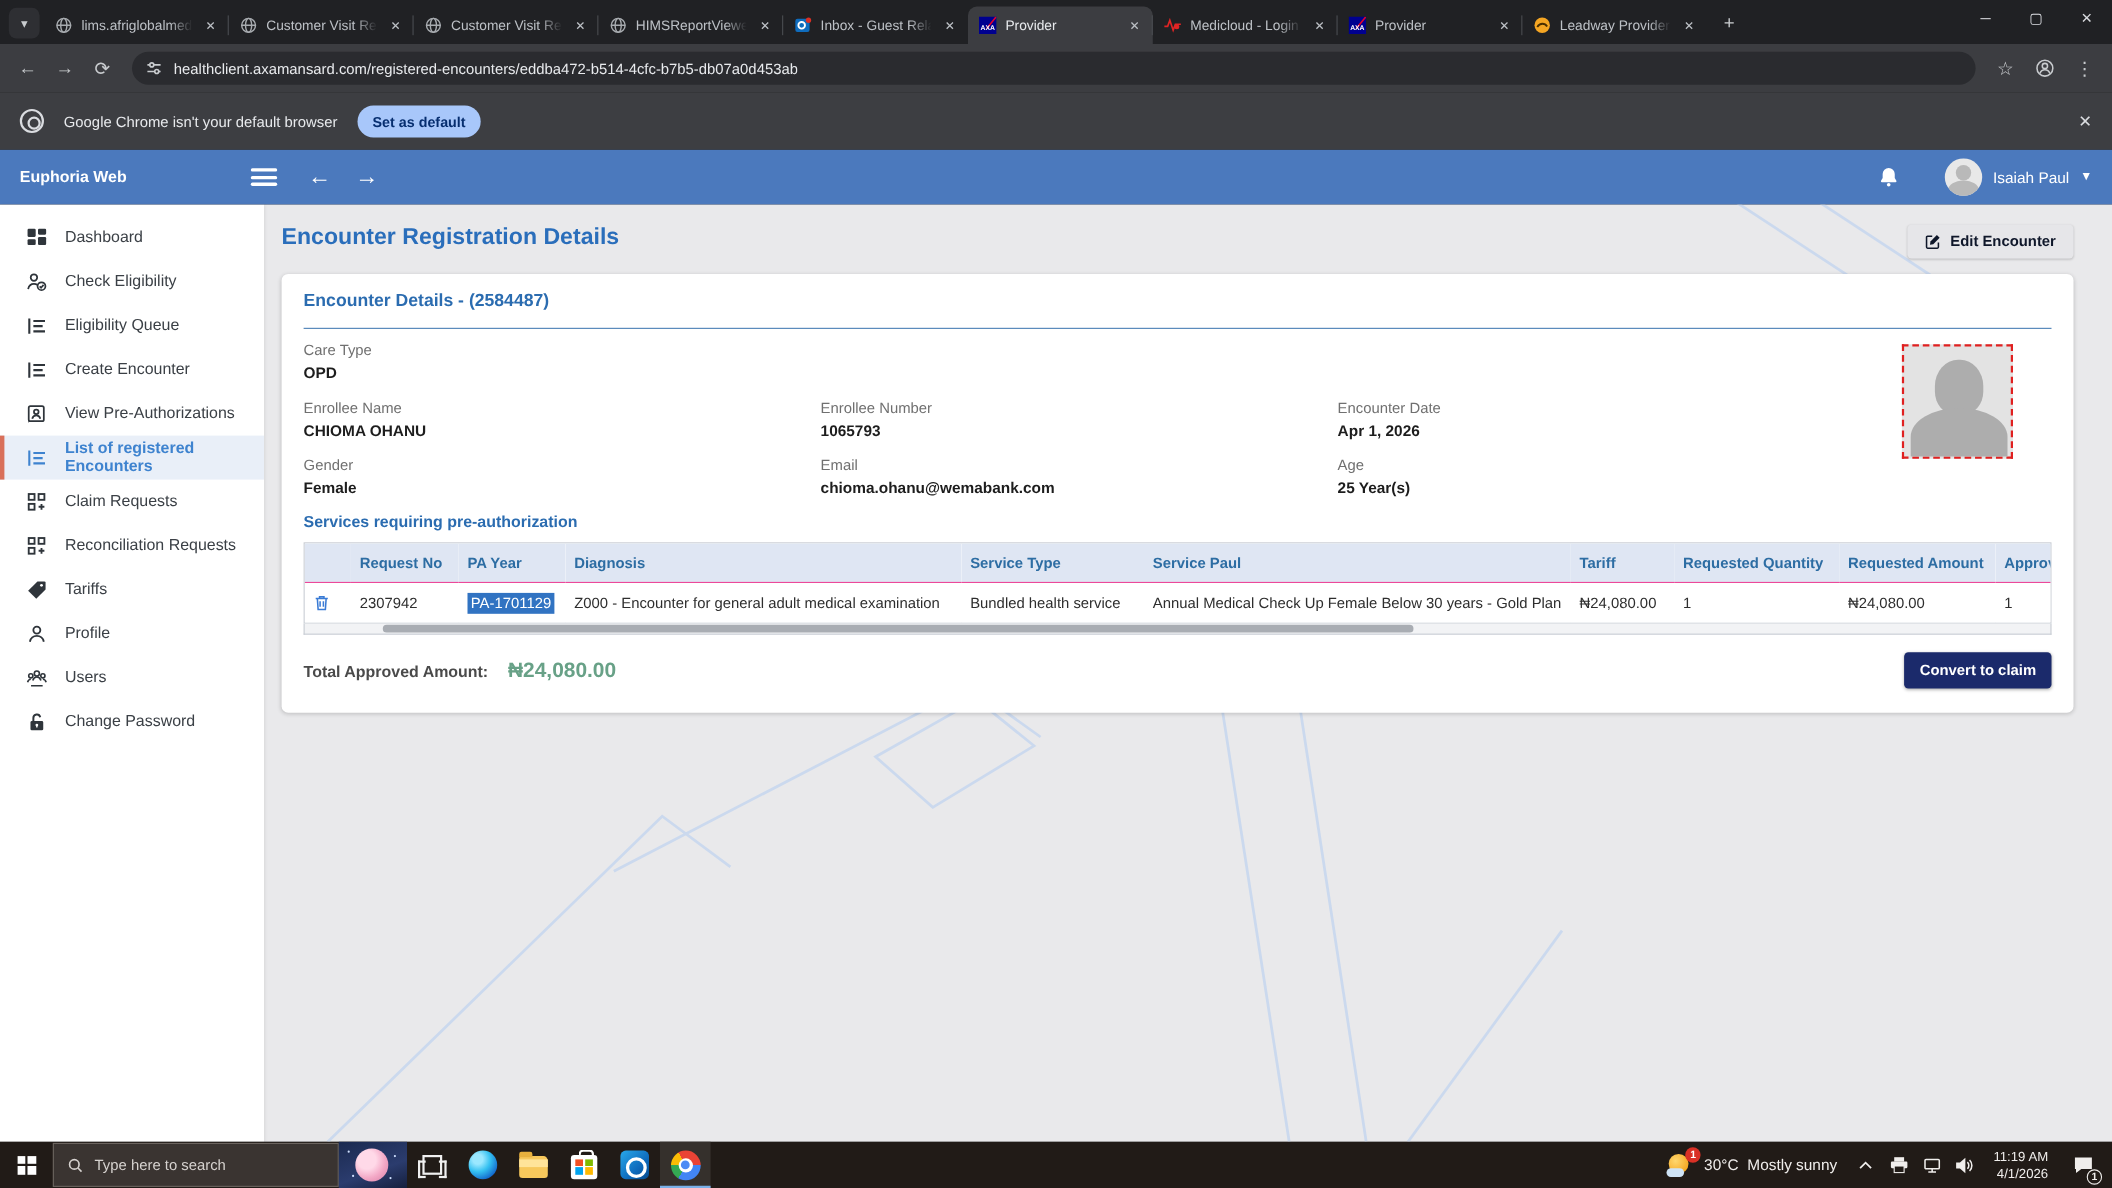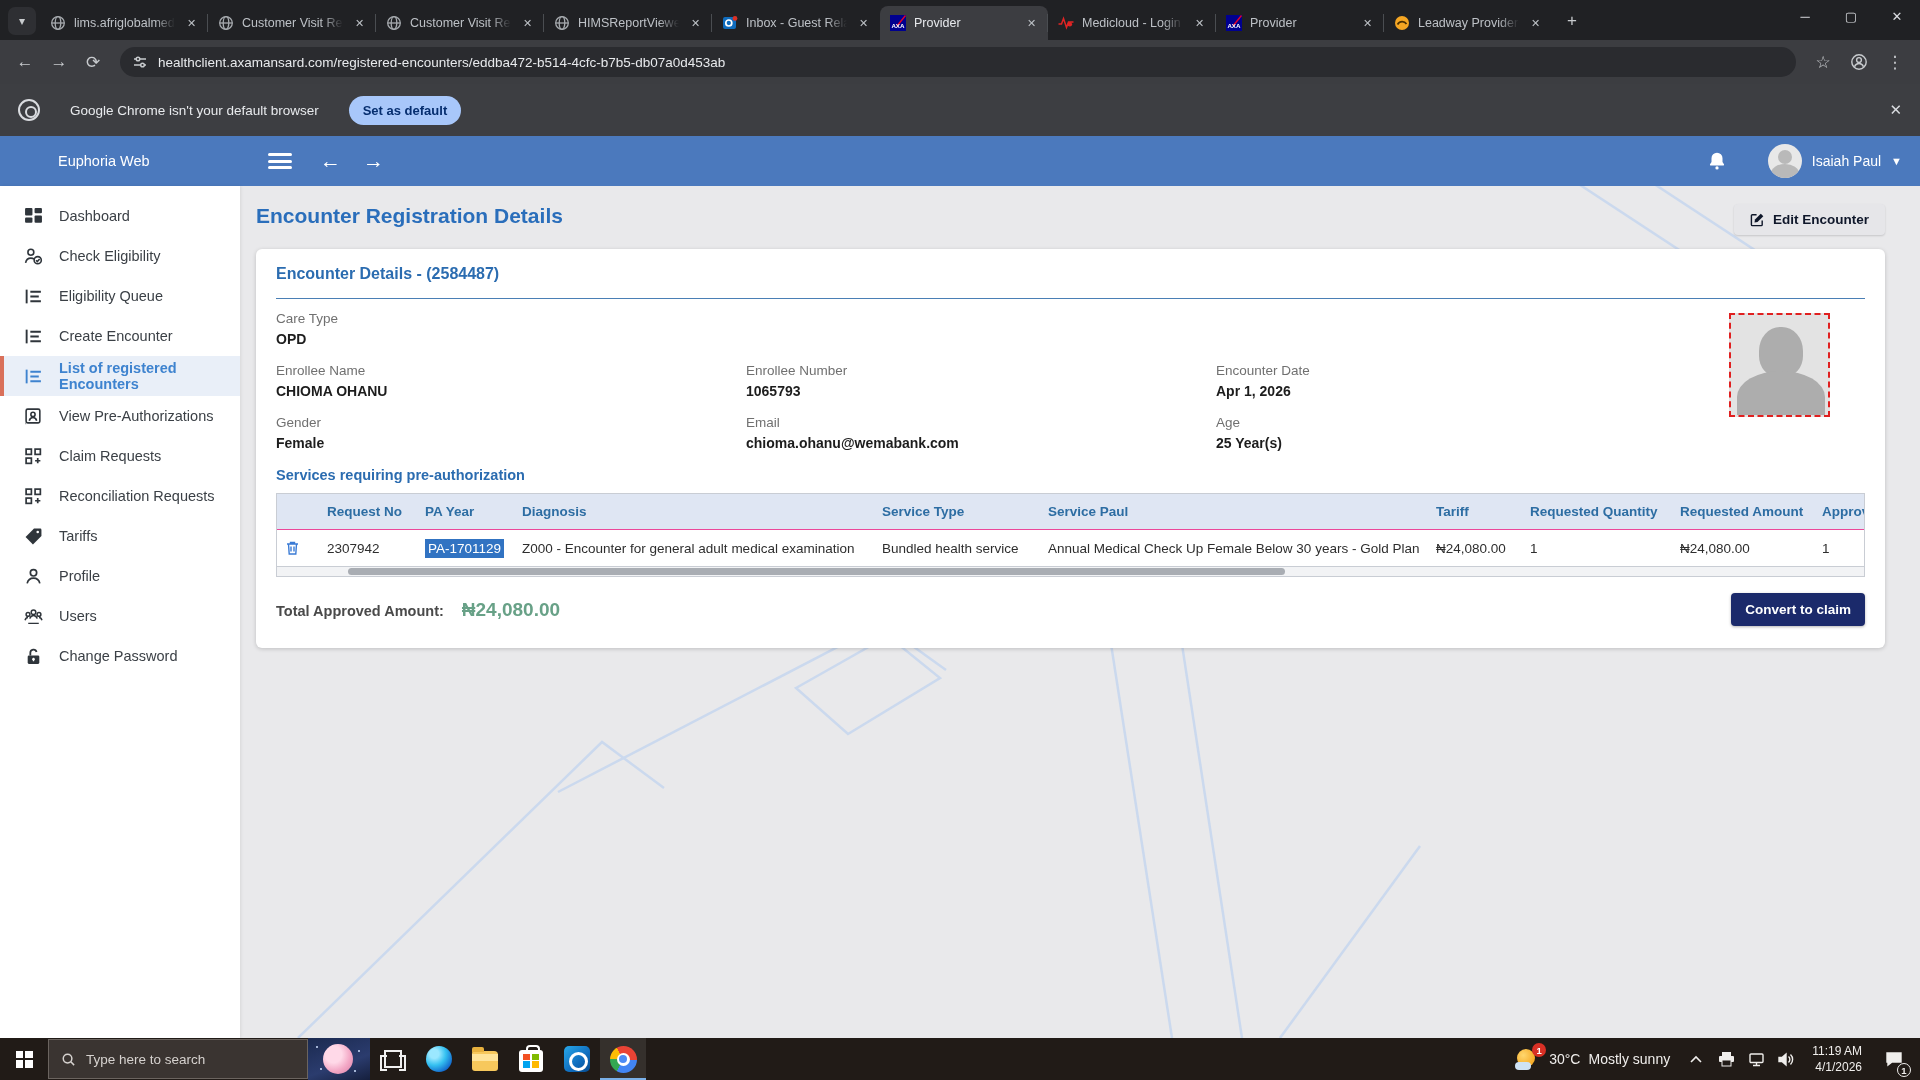--- a/index.html
+++ b/index.html
@@ -23,30 +23,30 @@
 
   
   .toolbar { height:44px; background:#3c3d41; display:flex; align-items:center; padding:0 10px; gap:4px; flex:none; }
   .nav-btn { width:30px; height:30px; border-radius:50%; display:flex; align-items:center; justify-content:center; color:#c8cbce; font-size:17px; flex:none; }
   .omnibox { flex:1; height:30px; margin:0 8px; background:#2a2b2f; border-radius:15px; display:flex; align-items:center; padding:0 12px; gap:10px; color:#e8eaed; font-size:13.5px; }
   .omnibox .site-icon { color:#c8cbce; display:flex; }
   .omnibox .url { white-space:nowrap; overflow:hidden; }
   .toolbar-right { display:flex; align-items:center; gap:6px; }
 
   
-  .infobar { height:52px; background:#3d3e42; display:flex; align-items:center; padding:0 18px; gap:30px; flex:none; position:relative; }
+  .infobar { height:52px; background:#3d3e42; display:flex; align-items:center; padding:0 18px; gap:18px; flex:none; position:relative; }
   .chrome-glyph { width:22px; height:22px; border-radius:50%; border:2px solid #dadce0; position:relative; flex:none; }
   .chrome-glyph::after { content:""; position:absolute; left:5px; top:5px; width:8px; height:8px; border-radius:50%; border:2px solid #dadce0; }
   .infobar .msg { color:#e8eaed; font-size:13.5px; }
   .setdefault-btn { background:#a8c7fa; color:#062e6f; font-size:13px; font-weight:700; border-radius:15px; padding:7px 14px; }
   .infobar .close-x { position:absolute; right:18px; color:#dadce0; font-size:15px; }
 
   
   .appheader { height:50px; background:#4b79bd; display:flex; align-items:center; padding:0 18px; flex:none; color:#fff; }
-  .brand { font-size:14.5px; font-weight:400; width:210px;margin-left:40px; }
+  .brand { font-size:14.5px; font-weight:700; width:210px; }
   .hamburger { width:24px; height:16px; display:flex; flex-direction:column; justify-content:space-between; margin-right:28px; }
   .hamburger span { height:3px; background:#fff; border-radius:2px; }
   .hdr-arrow { font-size:21px; margin-right:22px; font-weight:700; }
   .appheader .spacer { flex:1; }
   .bell { margin-right:40px; display:flex; }
   .user-chip { display:flex; align-items:center; gap:10px; }
   .avatar { width:34px; height:34px; border-radius:50%; background:#e8e8e8; position:relative; overflow:hidden; }
   .avatar::before { content:""; position:absolute; left:10px; top:6px; width:14px; height:14px; border-radius:50%; background:#b9b9b9; }
   .avatar::after { content:""; position:absolute; left:3px; top:20px; width:28px; height:18px; border-radius:50% 50% 0 0; background:#b9b9b9; }
   .user-name { font-size:14px; }
@@ -339,39 +339,39 @@
       </div>
       <div class="side-item">
         <span class="sicon">
           <svg viewBox="0 0 18 18" fill="none" stroke="currentColor" stroke-width="1.8">
             <path d="M2.5 2.5v13"></path>
             <path d="M6 4.5h10M6 9h8M6 13.5h10"></path>
           </svg>
         </span>
         <span>Create Encounter</span>
       </div>
-      <div class="side-item active">
-        <span class="sicon">
-          <svg viewBox="0 0 18 18" fill="none" stroke="currentColor" stroke-width="1.8">
-            <path d="M2.5 2.5v13"></path>
-            <path d="M6 4.5h10M6 9h8M6 13.5h10"></path>
-          </svg>
-        </span>
-        <span>List of registered Encounters</span>
-      </div>
       <div class="side-item">
         <span class="sicon">
           <svg viewBox="0 0 18 18" fill="none" stroke="currentColor" stroke-width="1.5">
             <rect x="2" y="2" width="13" height="13" rx="1.5"></rect>
             <circle cx="8.5" cy="7" r="2"></circle>
             <path d="M5 13c.5-2 2-3 3.5-3s3 1 3.5 3"></path>
             <path d="M2 15.5h-0.5"></path>
           </svg>
         </span>
         <span>View Pre-Authorizations</span>
+      </div>
+      <div class="side-item active">
+        <span class="sicon">
+          <svg viewBox="0 0 18 18" fill="none" stroke="currentColor" stroke-width="1.8">
+            <path d="M2.5 2.5v13"></path>
+            <path d="M6 4.5h10M6 9h8M6 13.5h10"></path>
+          </svg>
+        </span>
+        <span>List of registered Encounters</span>
       </div>
       <div class="side-item">
         <span class="sicon">
           <svg viewBox="0 0 18 18" fill="none" stroke="currentColor" stroke-width="1.6">
             <rect x="2" y="2" width="5" height="5"></rect>
             <rect x="10.5" y="2" width="5" height="5"></rect>
             <rect x="2" y="10.5" width="5" height="5"></rect>
             <path d="M13 10.5v5M10.5 13h5"></path>
           </svg>
         </span>

